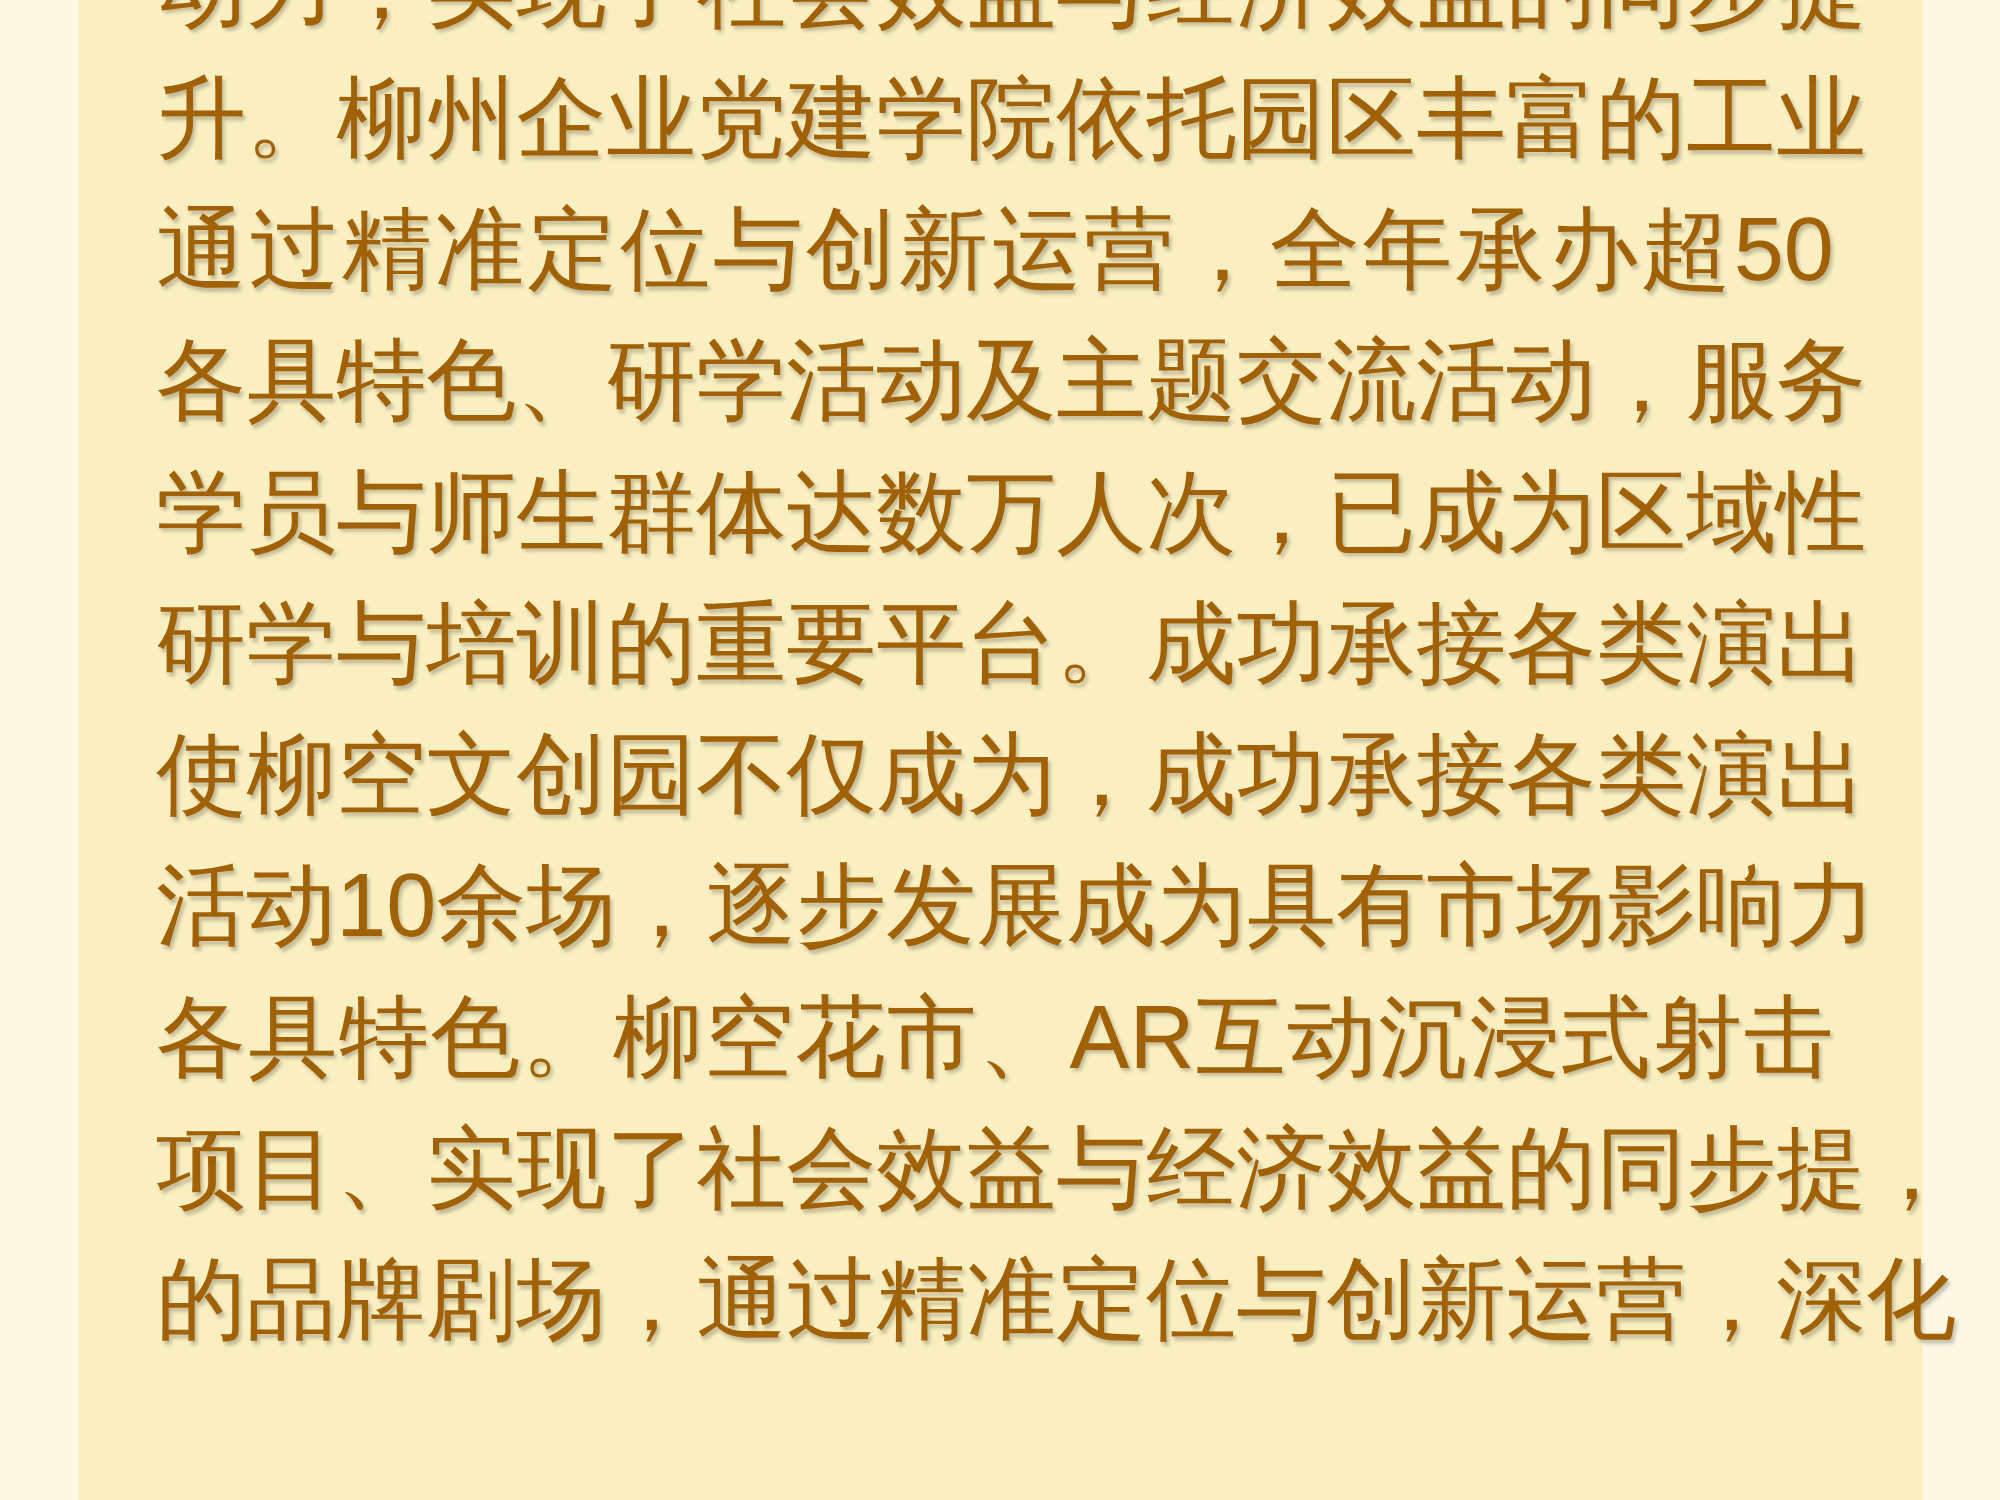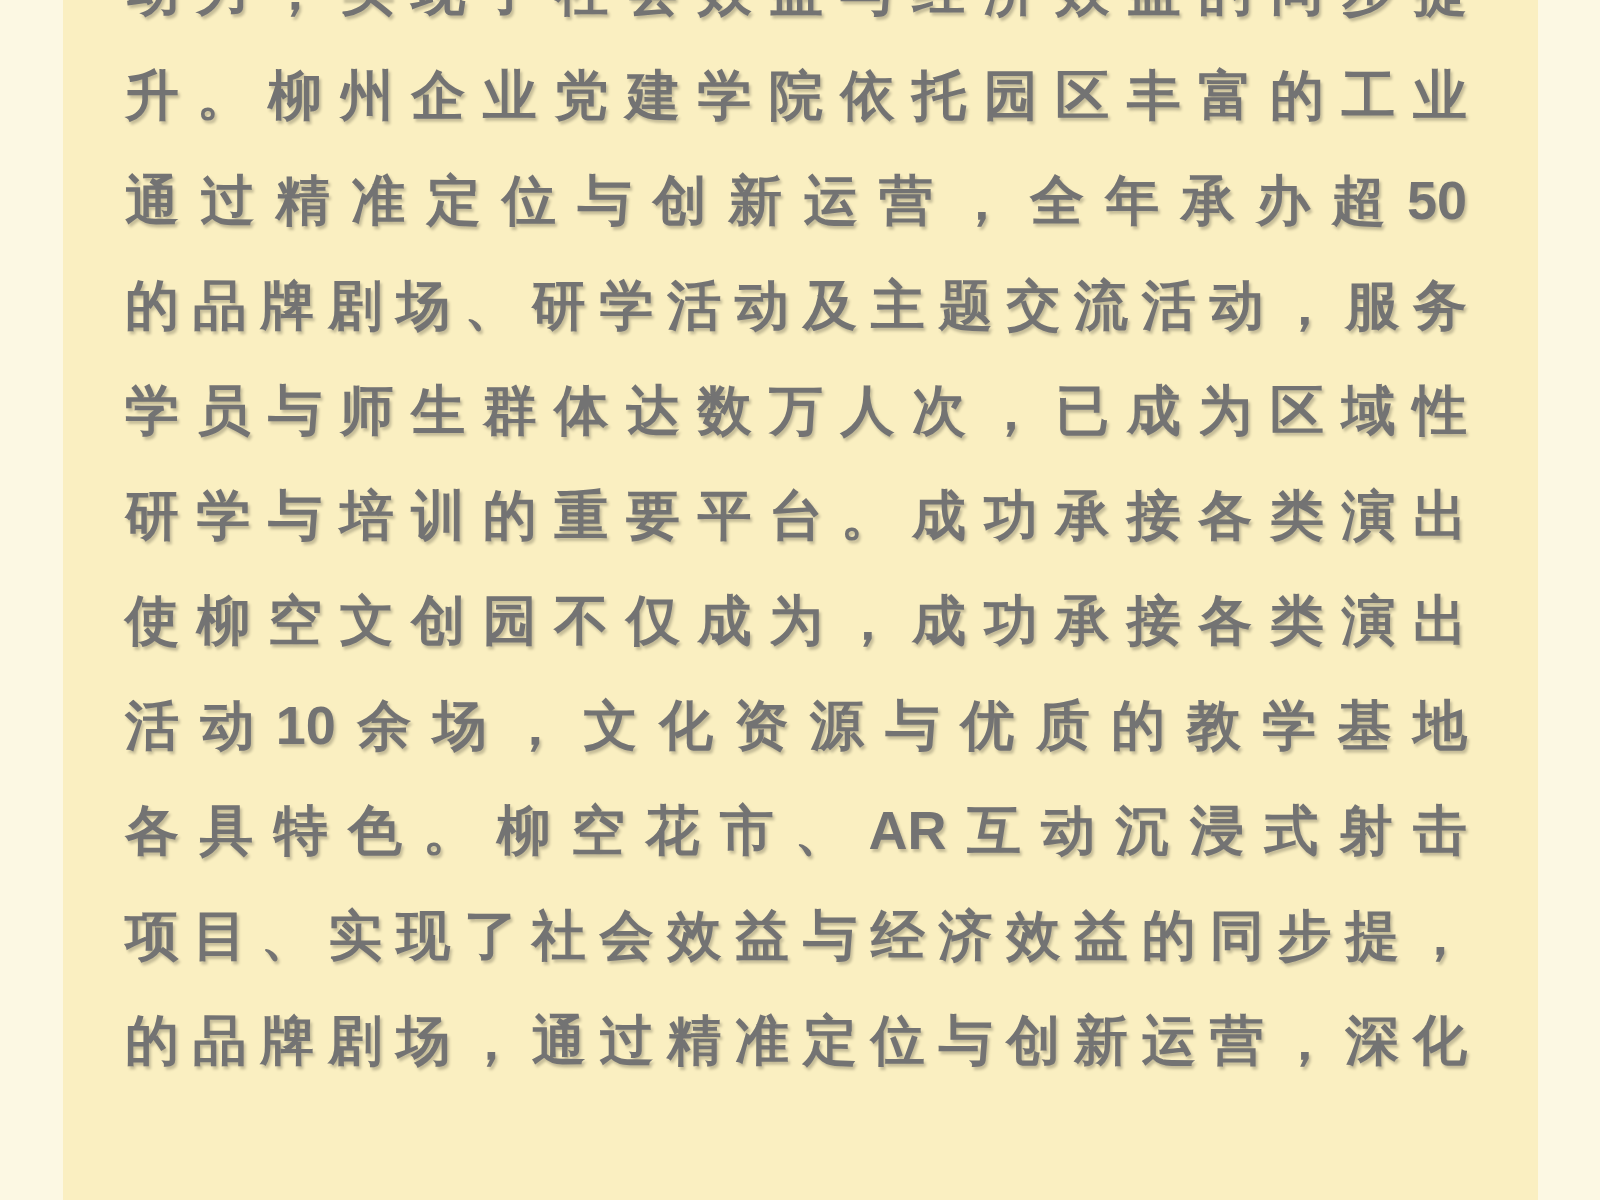--- a/index.html
+++ b/index.html
@@ -22,41 +22,41 @@
     height: 1200px;
     background: #faefc1; 
   }
   .article-text {
     position: absolute;
     left: 62px;              
     top: -62px;              
     width: 1342px;           
   }
   .text-line {
-    font-size: 54px;
+    font-size: 72px;
     line-height: 105px;
-    color: #737373;
+    color: #a16207;
     text-align: justify;
     text-align-last: justify;
     text-justify: inter-character;
     white-space: nowrap;
     text-shadow: 2px 3px 3px rgba(0, 0, 0, 0.22);
-    font-weight: 700;
+    font-weight: 400;
   }
 </style>
 </head>
 <body>
 
 <div class="content-panel">
   <div class="article-text">
     <div class="text-line">动力，实现了社会效益与经济效益的同步提</div>
     <div class="text-line">升。柳州企业党建学院依托园区丰富的工业</div>
     <div class="text-line">通过精准定位与创新运营，全年承办超50</div>
-    <div class="text-line">的品牌剧场、研学活动及主题交流活动，服务</div>
+    <div class="text-line">各具特色、研学活动及主题交流活动，服务</div>
     <div class="text-line">学员与师生群体达数万人次，已成为区域性</div>
     <div class="text-line">研学与培训的重要平台。成功承接各类演出</div>
     <div class="text-line">使柳空文创园不仅成为，成功承接各类演出</div>
-    <div class="text-line">活动10余场，文化资源与优质的教学基地</div>
+    <div class="text-line">活动10余场，逐步发展成为具有市场影响力</div>
     <div class="text-line">各具特色。柳空花市、AR互动沉浸式射击</div>
     <div class="text-line">项目、实现了社会效益与经济效益的同步提，</div>
     <div class="text-line">的品牌剧场，通过精准定位与创新运营，深化</div>
   </div>
 </div>
 
 </body></html>

